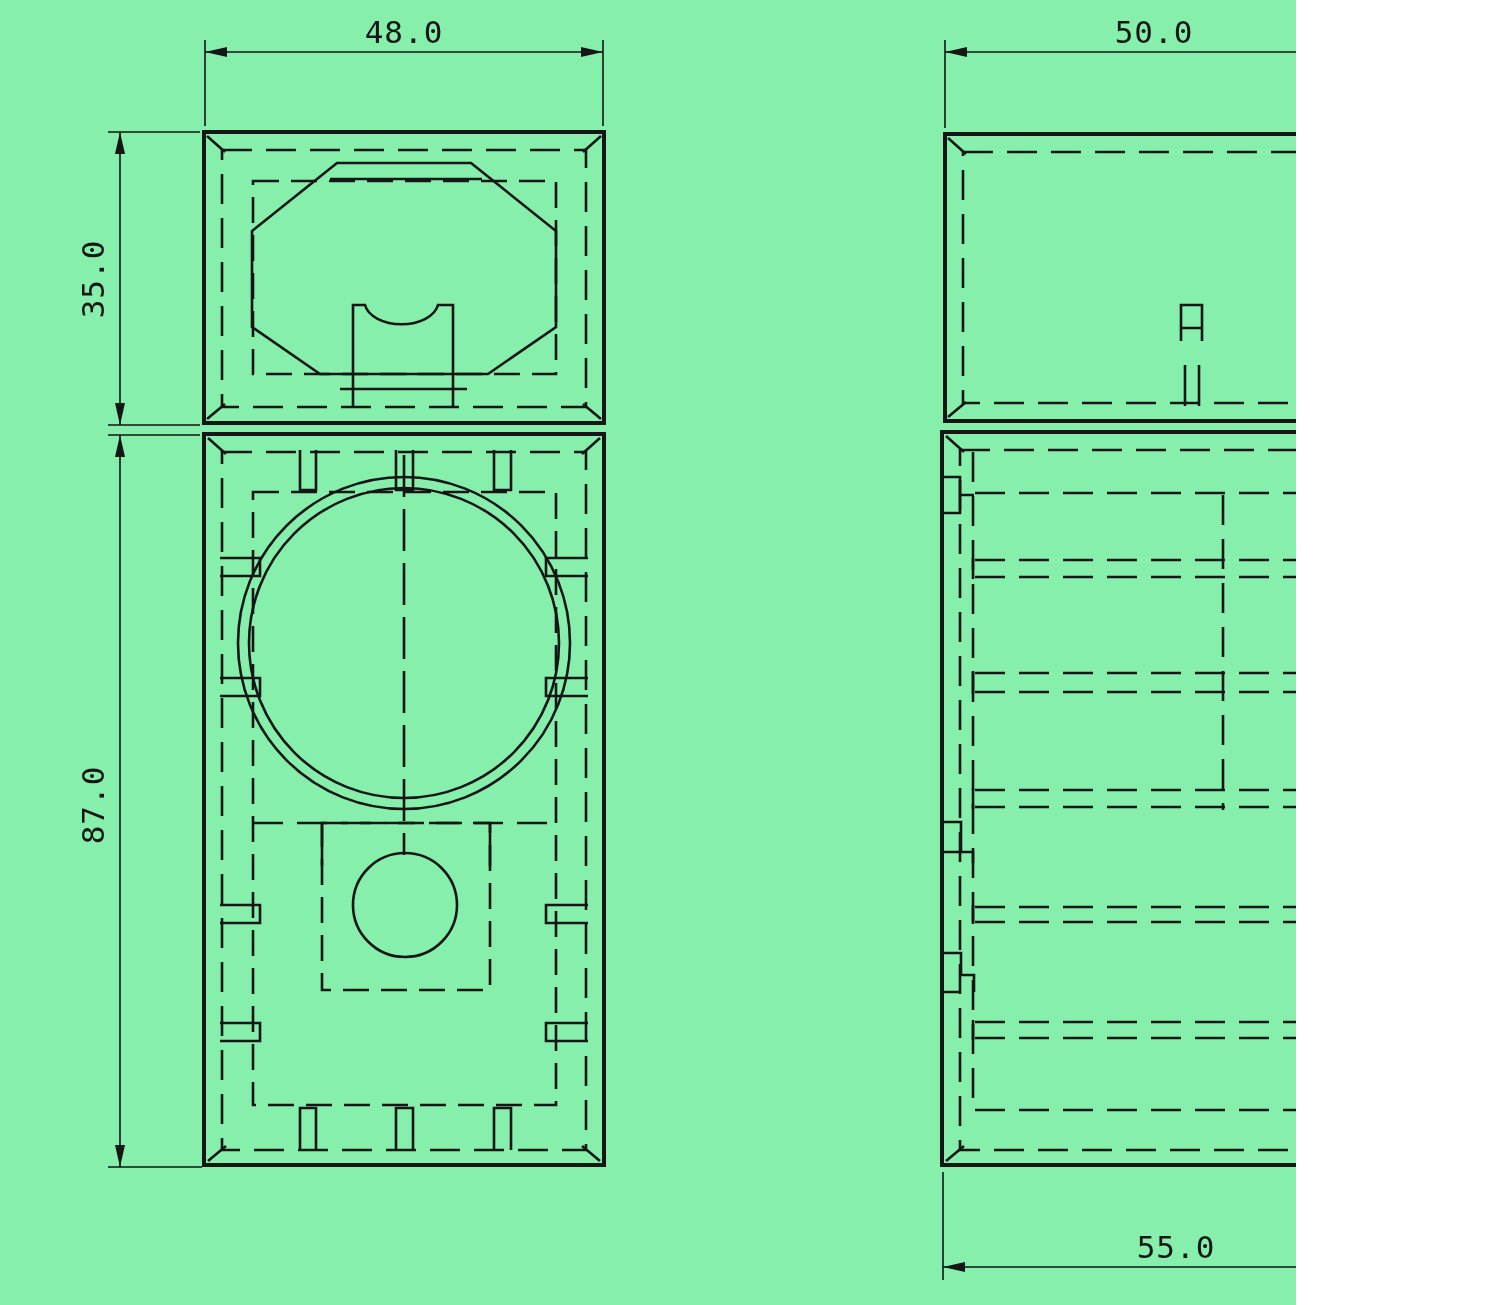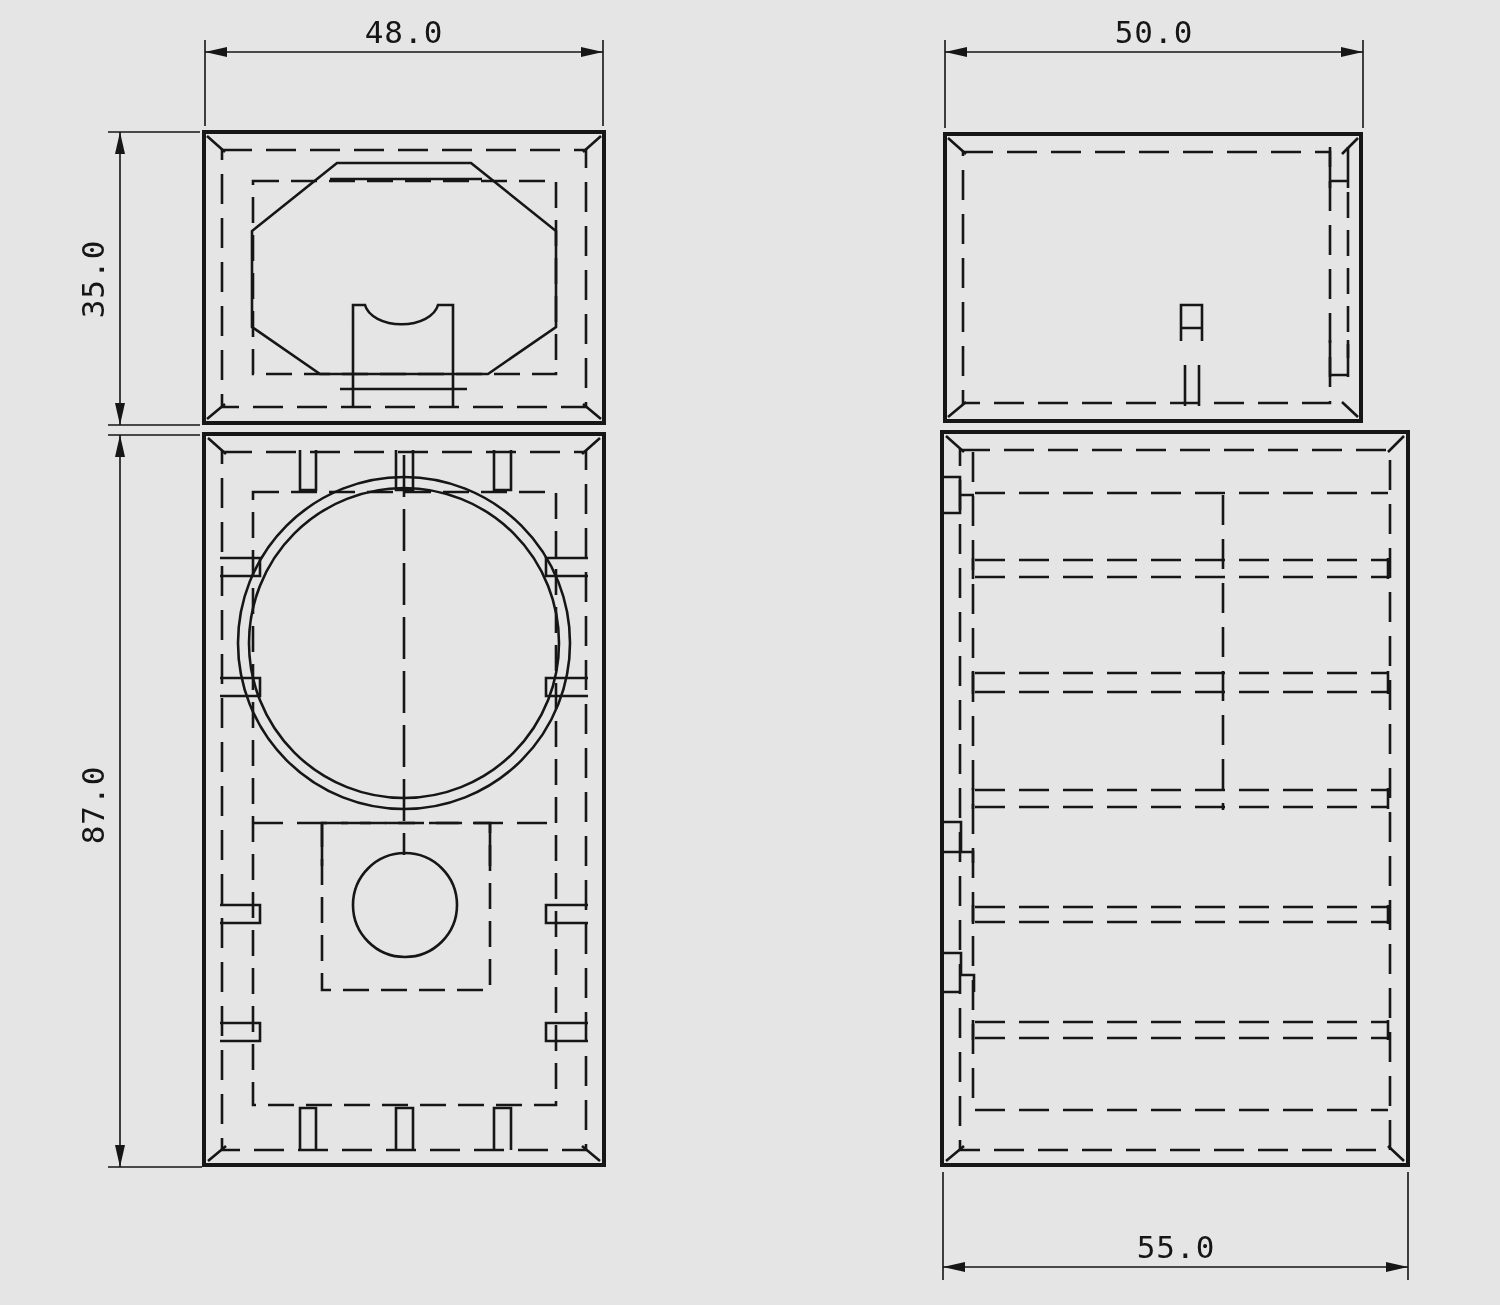--- a/index.html
+++ b/index.html
@@ -1,16 +1,16 @@
 <!DOCTYPE html>
 <html><head>
 <meta charset="utf-8">
 <style>
   html,body{margin:0;padding:0;background:#ffffff;}
-  .stage{width:1500px;height:1305px;position:relative;background:#e5e5e5;overflow:hidden;}
+  .stage{width:1296px;height:1305px;position:relative;background:#86efac;overflow:hidden;}
   svg{display:block;}
   text.dim{font-family:"DejaVu Sans Mono","Liberation Mono",monospace;font-size:31px;fill:#161616;letter-spacing:1px;}
   .ln{stroke:#161616;fill:none;}
   .thick{stroke-width:4;}
   .mid{stroke-width:2.6;}
   .thin{stroke-width:1.6;}
   .dash{stroke-dasharray:30 14;}
   .dash2{stroke-dasharray:26 12;}
   .cl{stroke-dasharray:42 12;}
   .arrow{fill:#161616;stroke:none;}

